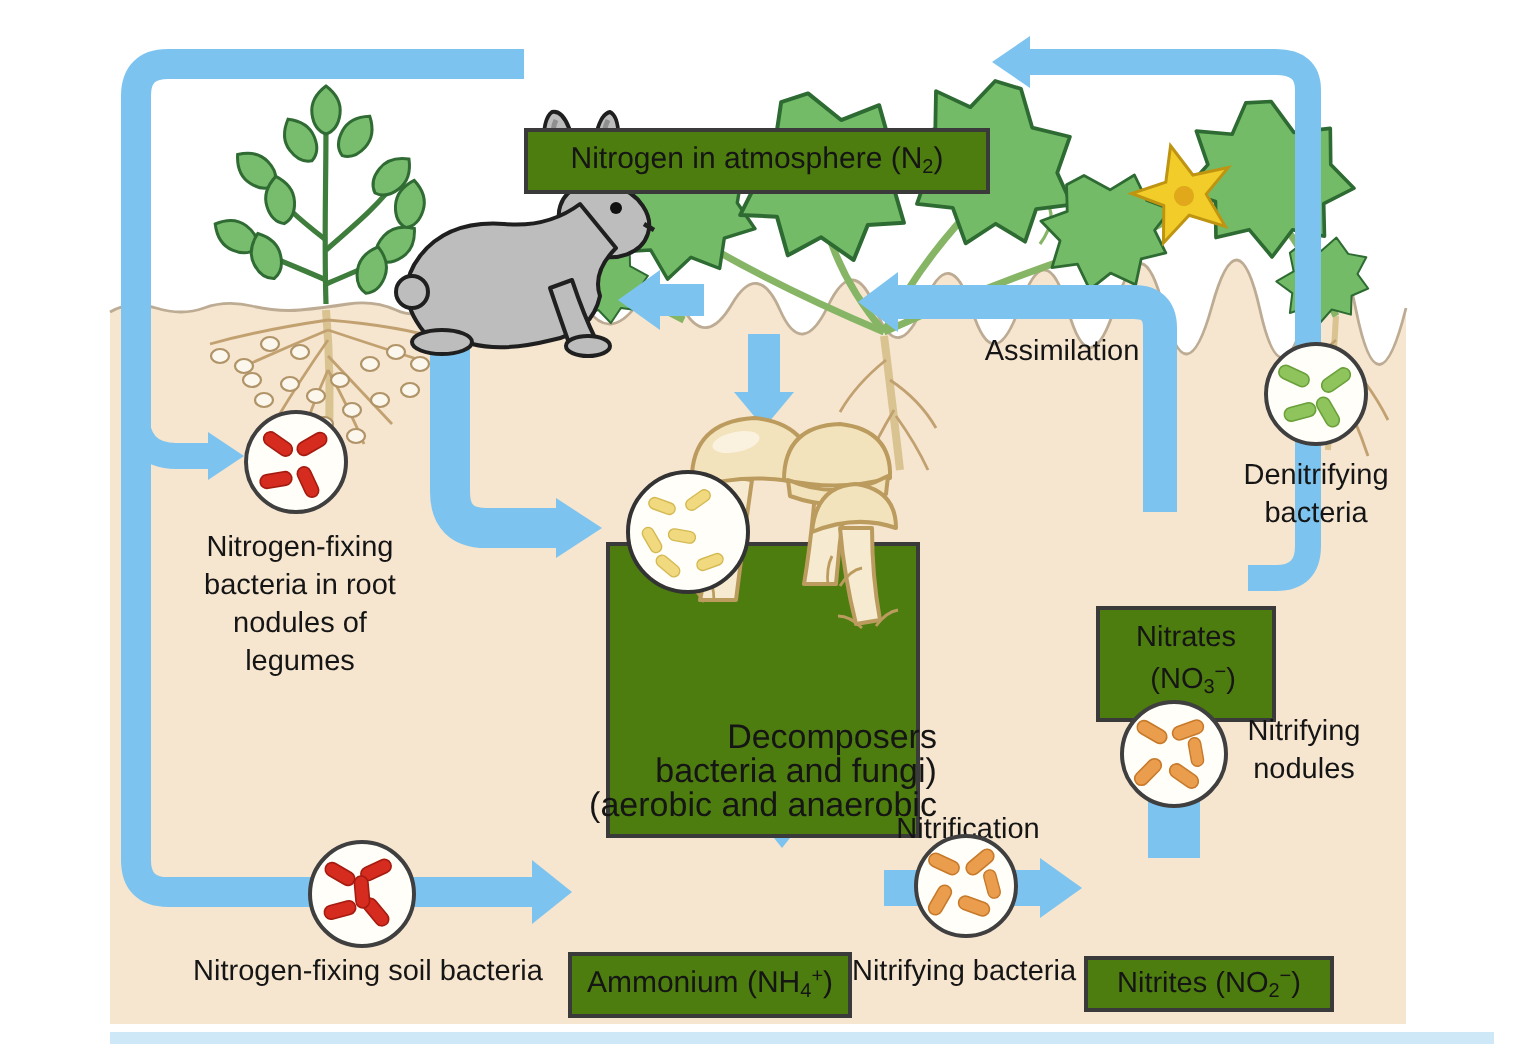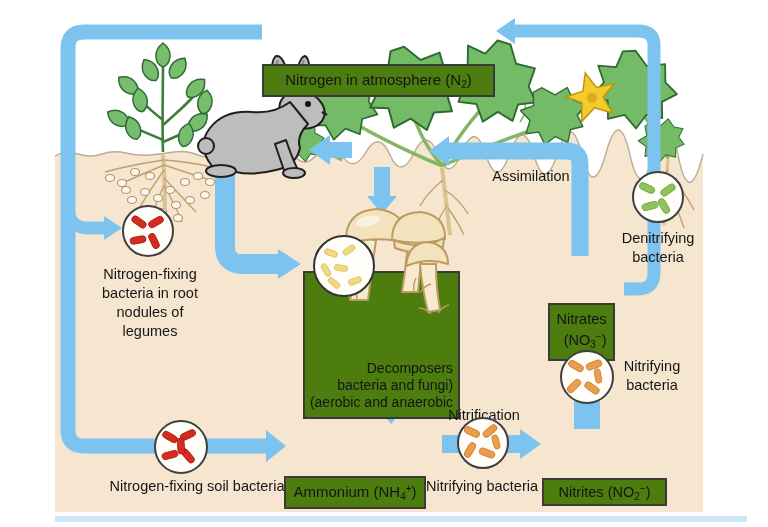--- a/index.html
+++ b/index.html
@@ -9,21 +9,21 @@
   svg.top{pointer-events:none;}
   .box{position:absolute;box-sizing:border-box;background:#4d7c0f;border:2px solid #3a3a3a;
        display:flex;align-items:center;justify-content:center;font-size:15px;line-height:1.1;
        text-align:right;z-index:5;margin-top:48px;}
   .box .t{white-space:nowrap;}
   .box .ln{display:block;white-space:nowrap;}
   sub{font-size:10px;vertical-align:-0.25em;}
   sup{font-size:10px;vertical-align:0.5em;}
   .lbl{position:absolute;transform:translateX(-50%);text-align:center;font-size:14.5px;
        line-height:19px;white-space:pre-line;z-index:6;}
-  #decomposers-box{align-items:flex-end;font-size:14px;line-height:17px;padding-bottom:6px;}
+  #decomposers-box{align-items:flex-end;font-size:17px;line-height:17px;padding-bottom:6px;}
   #nitrates-box,#nitrites-box{font-size:14.5px;line-height:17px;}
 </style>
 </head>
 <body>
 
 <div class="stage">
 
   <svg class="layer base" width="768" height="527" viewBox="0 0 768 527">
     <defs>
       <path id="lleaf" d="M0 -12 Q8 -6 7 2 Q6 10 0 12 Q-6 10 -7 2 Q-8 -6 0 -12 Z"></path>
@@ -215,39 +215,39 @@
   </div>
 
   <div class="box" id="ammonium-box" style="left:284px;top:428px;width:142px;height:33px;">
     <span class="t"><span>Ammonium (NH</span><sub>4</sub><sup>+</sup><span>)</span></span>
   </div>
 
   <div class="box" id="nitrites-box" style="left:542px;top:430px;width:125px;height:28px;">
     <span class="t"><span>Nitrites (NO</span><sub>2</sub><sup>−</sup><span>)</span></span>
   </div>
 
-  <div class="box" id="nitrates-box" style="left:548px;top:255px;width:67px;height:58px;">
+  <div class="box" id="nitrates-box" style="left:548px;top:255px;width:90px;height:58px;">
     <span>
       <span class="ln">Nitrates</span>
       <span class="ln"><span>(NO</span><sub>3</sub><sup>−</sup><span>)</span></span>
     </span>
   </div>
 
   <div class="lbl" style="left:531px;top:167px;">Assimilation</div>
   <div class="lbl" style="left:484px;top:391px;margin-top:15px;">Nitrification</div>
   <div class="lbl" style="left:658px;top:229px;">Denitrifying
 bacteria</div>
   <div class="lbl" style="left:652px;top:357px;">Nitrifying
-bacteria</div>
+nodules</div>
   <div class="lbl" style="left:482px;top:477px;">Nitrifying bacteria</div>
   <div class="lbl" style="left:150px;top:265px;">Nitrogen-fixing
 bacteria in root
 nodules of
 legumes</div>
-  <div class="lbl" style="left:197px;top:477px;">Nitrogen-fixing soil bacteria</div>
+  <div class="lbl" style="left:184px;top:477px;">Nitrogen-fixing soil bacteria</div>
 
   <svg class="layer top" width="768" height="527" viewBox="0 0 768 527" style="z-index:8;">
     <defs>
       <rect id="cap2" x="-8" y="-3.4" width="16" height="6.8" rx="3.4"></rect>
     </defs>
 
     <g stroke="#bb9c5e" stroke-width="2" stroke-linejoin="round">
       <g fill="#f6ead0">
         <path d="M362 238 Q356 272 350 300 L368 300 Q372 268 376 240 Z"></path>
         <path d="M408 240 Q406 268 402 292 L418 292 Q420 266 424 242 Z"></path>

